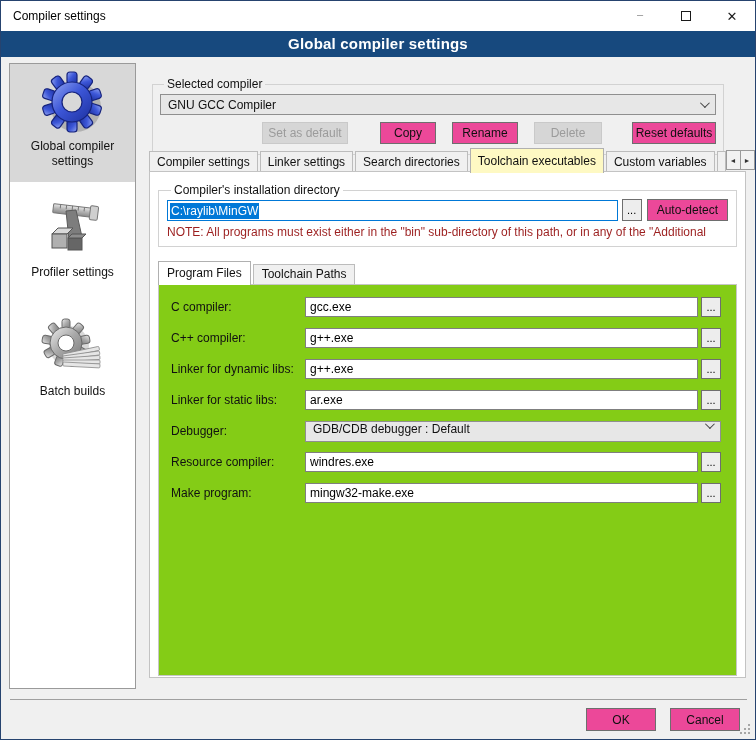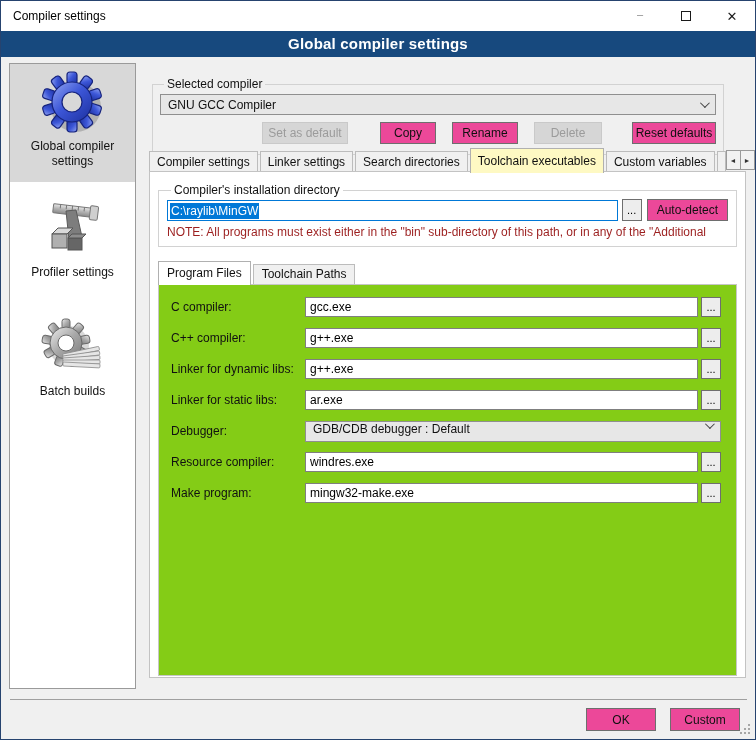--- a/index.html
+++ b/index.html
@@ -325,16 +325,16 @@
           <input class="finput" value="mingw32-make.exe" style="">
           <button class="minibtn">...</button>
         </div>
 
       </div>
     </div>
   </div>
 
   <div class="footsep"></div>
   <button class="btn okbtn">OK</button>
-  <button class="btn cancelbtn">Custom</button>
+  <button class="btn cancelbtn">Cancel</button>
   <div class="grip"></div>
 
 </div>
 
 </body></html>

